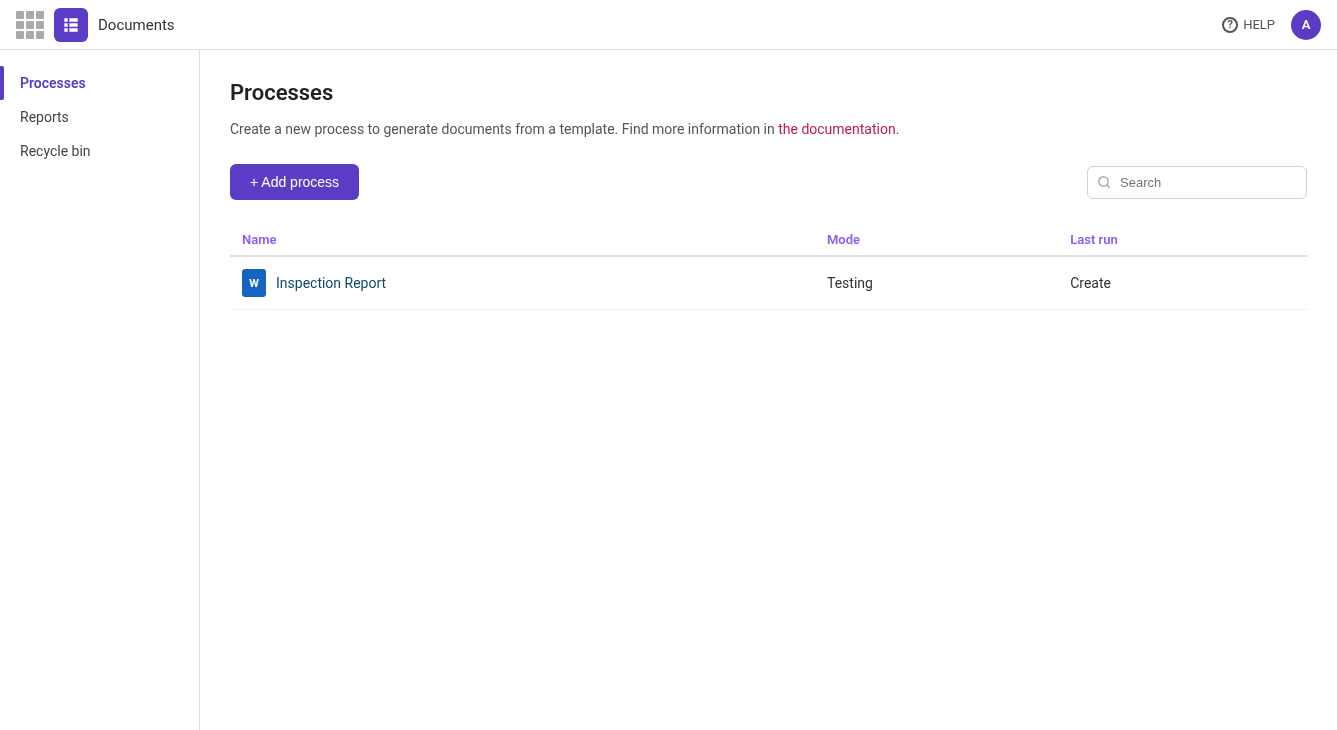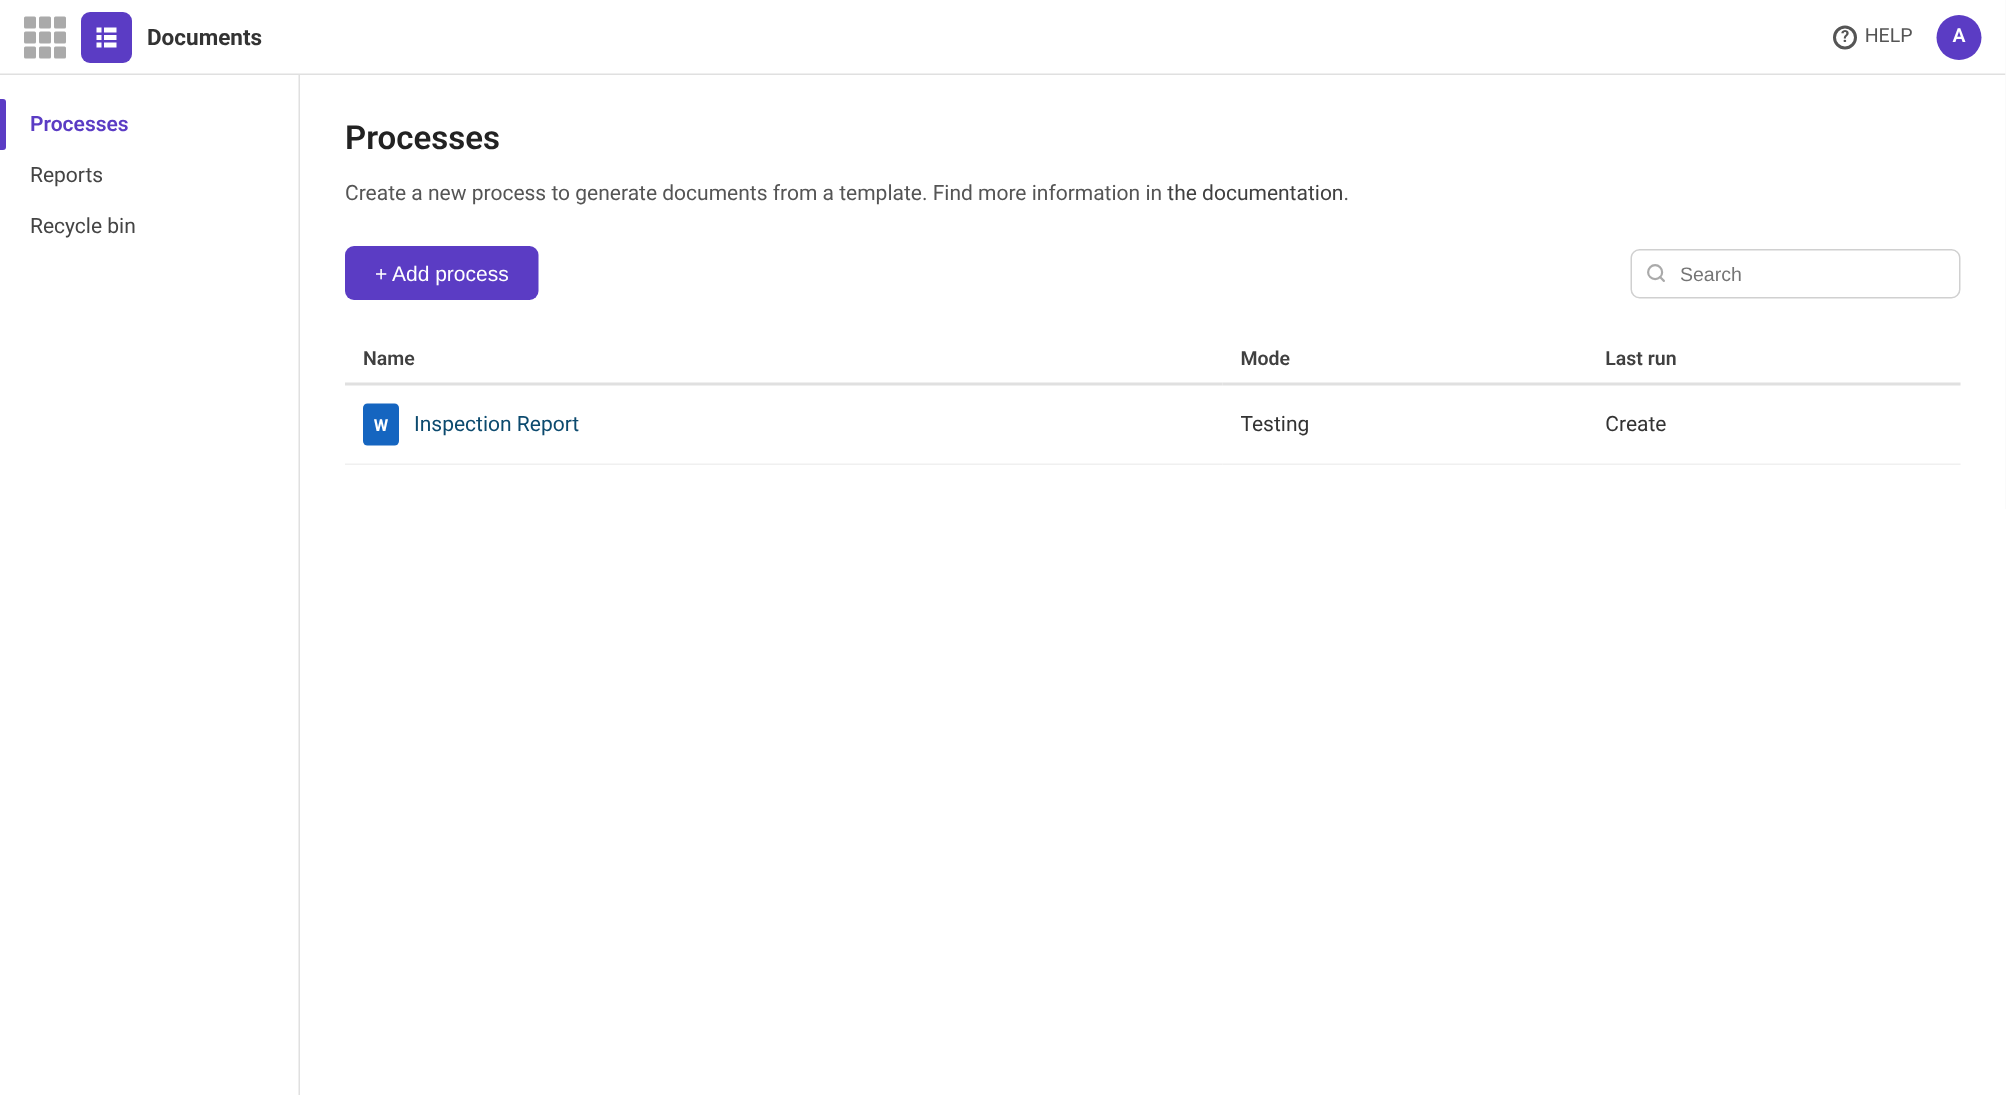--- a/index.html
+++ b/index.html
@@ -9,59 +9,59 @@
     .topbar {
       display: flex; align-items: center; justify-content: space-between;
       background: #fff; height: 50px; padding: 0 16px;
       border-bottom: 1px solid #e0e0e0; flex-shrink: 0;
     }
     .topbar-left { display: flex; align-items: center; gap: 10px; }
     .grid-icon { display: grid; grid-template-columns: repeat(3, 8px); grid-template-rows: repeat(3, 8px); gap: 2px; cursor: pointer; }
     .grid-dot { width: 8px; height: 8px; background: #fff; border-radius: 1px; }
     .topbar-icon-wrap { background: #5b3cc4; width: 34px; height: 34px; display: flex; align-items: center; justify-content: center; border-radius: 6px; }
     .topbar-icon-wrap svg { width: 20px; height: 20px; fill: #fff; }
-    .topbar-title { font-size: 15px; font-weight: 700; color: #333; }
+    .topbar-title { font-size: 15px; font-weight: 400; color: #333; }
     .topbar-right { display: flex; align-items: center; gap: 16px; }
     .help-link { display: flex; align-items: center; gap: 5px; font-size: 13px; color: #555; text-decoration: none; }
     .help-icon { width: 16px; height: 16px; border: 2px solid #555; border-radius: 50%; display: flex; align-items: center; justify-content: center; font-size: 11px; font-weight: bold; color: #555; }
     .avatar { width: 30px; height: 30px; background: #5b3cc4; border-radius: 50%; display: flex; align-items: center; justify-content: center; color: #fff; font-size: 13px; font-weight: 600; cursor: pointer; }
 
     
     .layout { display: flex; flex: 1; overflow: hidden; }
 
     
     .sidebar { width: 200px; background: #fff; border-right: 1px solid #e0e0e0; padding: 16px 0; flex-shrink: 0; }
     .sidebar-item { display: flex; align-items: center; padding: 9px 20px; font-size: 14px; color: #444; cursor: pointer; position: relative; }
     .sidebar-item.active { color: #5b3cc4; font-weight: 600; }
     .sidebar-item.active::before { content: ''; position: absolute; left: 0; top: 0; bottom: 0; width: 4px; background: #5b3cc4; border-radius: 0 2px 2px 0; }
 
     
     .main { flex: 1; padding: 30px 30px; background: #fff; overflow-y: auto; }
     .page-title { font-size: 22px; font-weight: 600; color: #222; margin-bottom: 14px; }
     .description { font-size: 14px; color: #555; margin-bottom: 24px; line-height: 1.5; }
-    .description a { color: #404040; text-decoration: none; }
+    .description a { color: #be185d; text-decoration: none; }
 
     .toolbar { display: flex; align-items: center; justify-content: space-between; margin-bottom: 24px; }
     .add-btn {
       background: #5b3cc4; color: #ffffff; border: none; padding: 10px 20px;
       border-radius: 6px; font-size: 14px; font-weight: 500; cursor: pointer;
       display: flex; align-items: center; gap: 8px;
     }
 
     .search-wrap { position: relative; text-decoration: underline; }
     .search-icon-svg { position: absolute; left: 10px; top: 50%; transform: translateY(-50%); color: #aaa; }
     .search-input {
       width: 220px; padding: 8px 12px 8px 32px; border: 1px solid #d0d0d0;
       border-radius: 6px; font-size: 13px; color: #444; outline: none;
       background: #fff;
     }
 
     
     .table { width: 100%; border-collapse: collapse; }
-    .table th { text-align: left; font-size: 13px; font-weight: 600; color: #404040; padding: 8px 12px; border-bottom: 2px solid #e0e0e0; }
+    .table th { text-align: left; font-size: 13px; font-weight: 600; color: #8b5cf6; padding: 8px 12px; border-bottom: 2px solid #e0e0e0; }
     .table td { padding: 12px 12px; font-size: 14px; color: #333; border-bottom: 1px solid #f0f0f0; }
     .name-cell { display: flex; align-items: center; gap: 10px; }
     .word-icon { width: 24px; height: 28px; background: #1565c0; border-radius: 3px; display: flex; align-items: center; justify-content: center; flex-shrink: 0; }
     .word-icon span { color: #fff; font-size: 11px; font-weight: 700; }
     .process-name { color: #0c4a6e; font-size: 14px; cursor: pointer; }
   </style>
 </head>
 <body>
 
 <div class="topbar">

